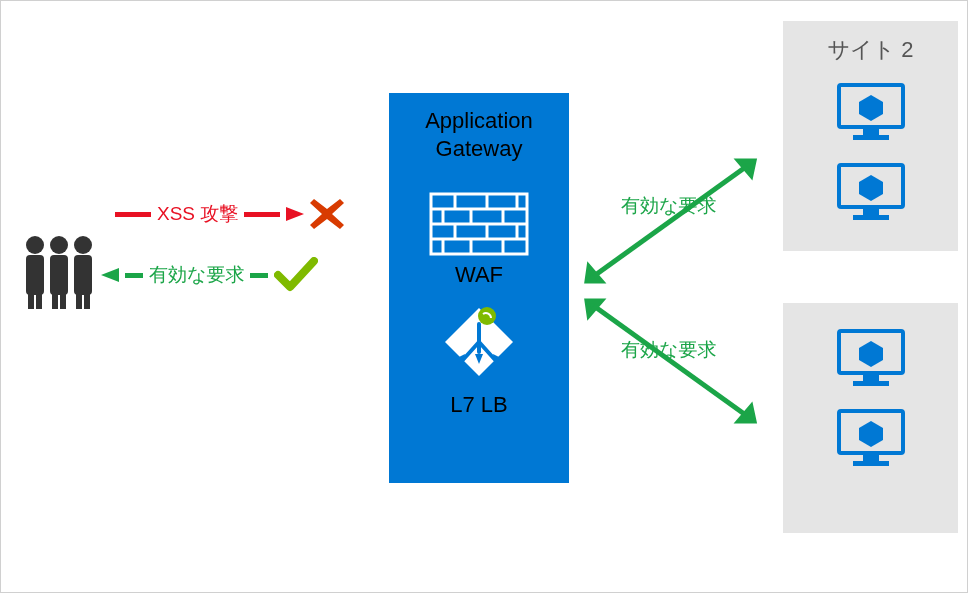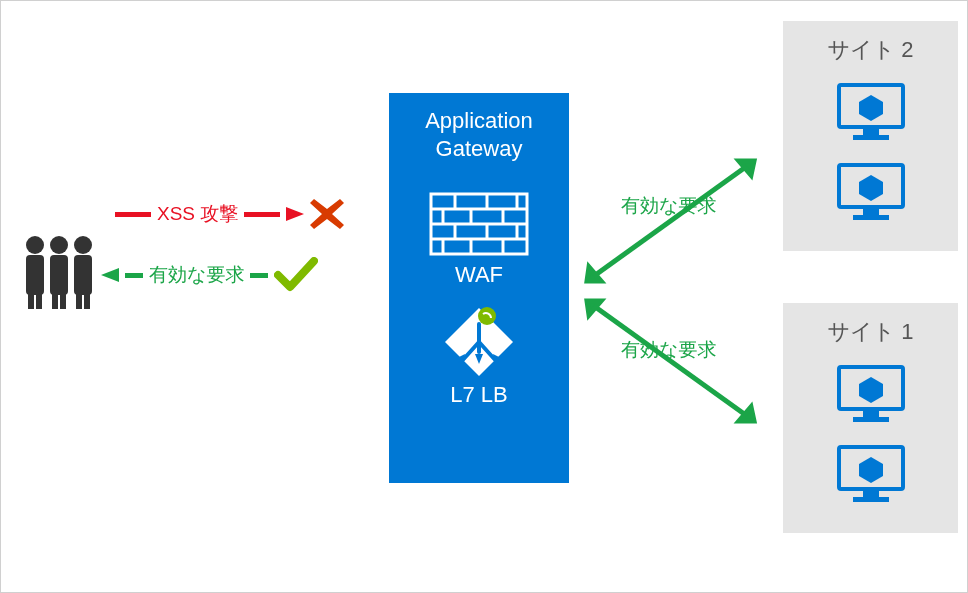--- a/index.html
+++ b/index.html
@@ -34,29 +34,29 @@
   .attack-label-red { color: #E81123; font-size: 19px; font-weight: 400; }
   .attack-label-green { color: #1BA548; font-size: 19px; font-weight: 400; }
   
   .gateway {
     position: absolute;
     left: 388px;
     top: 92px;
     width: 180px;
     height: 390px;
     background: #0078D4;
-    color: #ffffff;
+    color: #000000;
     display: flex;
     flex-direction: column;
     align-items: center;
     padding: 14px 10px 10px 10px;
   }
   .gw-title { font-size: 22px; text-align: center; line-height: 1.25; margin-bottom: 30px; }
   .gw-section-label { font-size: 22px; margin-top: 6px; margin-bottom: 14px; }
-  .gw-bottom-label { font-size: 22px; }
+  .gw-bottom-label { font-size: 22px; margin-top: 10px; }
   
   .site-panel {
     position: absolute;
     width: 175px;
     height: 230px;
     background: #e5e5e5;
     display: flex;
     flex-direction: column;
     align-items: center;
     padding: 14px 10px;
@@ -199,21 +199,20 @@
       <svg width="72" height="60" viewBox="0 0 72 60">
         <rect x="4" y="4" width="64" height="42" rx="2" fill="none" stroke="#0078D4" stroke-width="4"></rect>
         <rect x="28" y="48" width="16" height="6" fill="#0078D4"></rect>
         <rect x="18" y="54" width="36" height="5" fill="#0078D4"></rect>
         <path d="M36 14 L48 21 L48 33 L36 40 L24 33 L24 21 Z" fill="#0078D4"></path>
       </svg>
     </div>
   </div>
 
   <div class="site-panel" style="left:782px; top:302px;">
-    <div class="site-title">サイト 1</div>
     <div class="monitor-row">
       <svg width="72" height="60" viewBox="0 0 72 60">
         <rect x="4" y="4" width="64" height="42" rx="2" fill="none" stroke="#0078D4" stroke-width="4"></rect>
         <rect x="28" y="48" width="16" height="6" fill="#0078D4"></rect>
         <rect x="18" y="54" width="36" height="5" fill="#0078D4"></rect>
         <path d="M36 14 L48 21 L48 33 L36 40 L24 33 L24 21 Z" fill="#0078D4"></path>
       </svg>
     </div>
     <div class="monitor-row">
       <svg width="72" height="60" viewBox="0 0 72 60">

